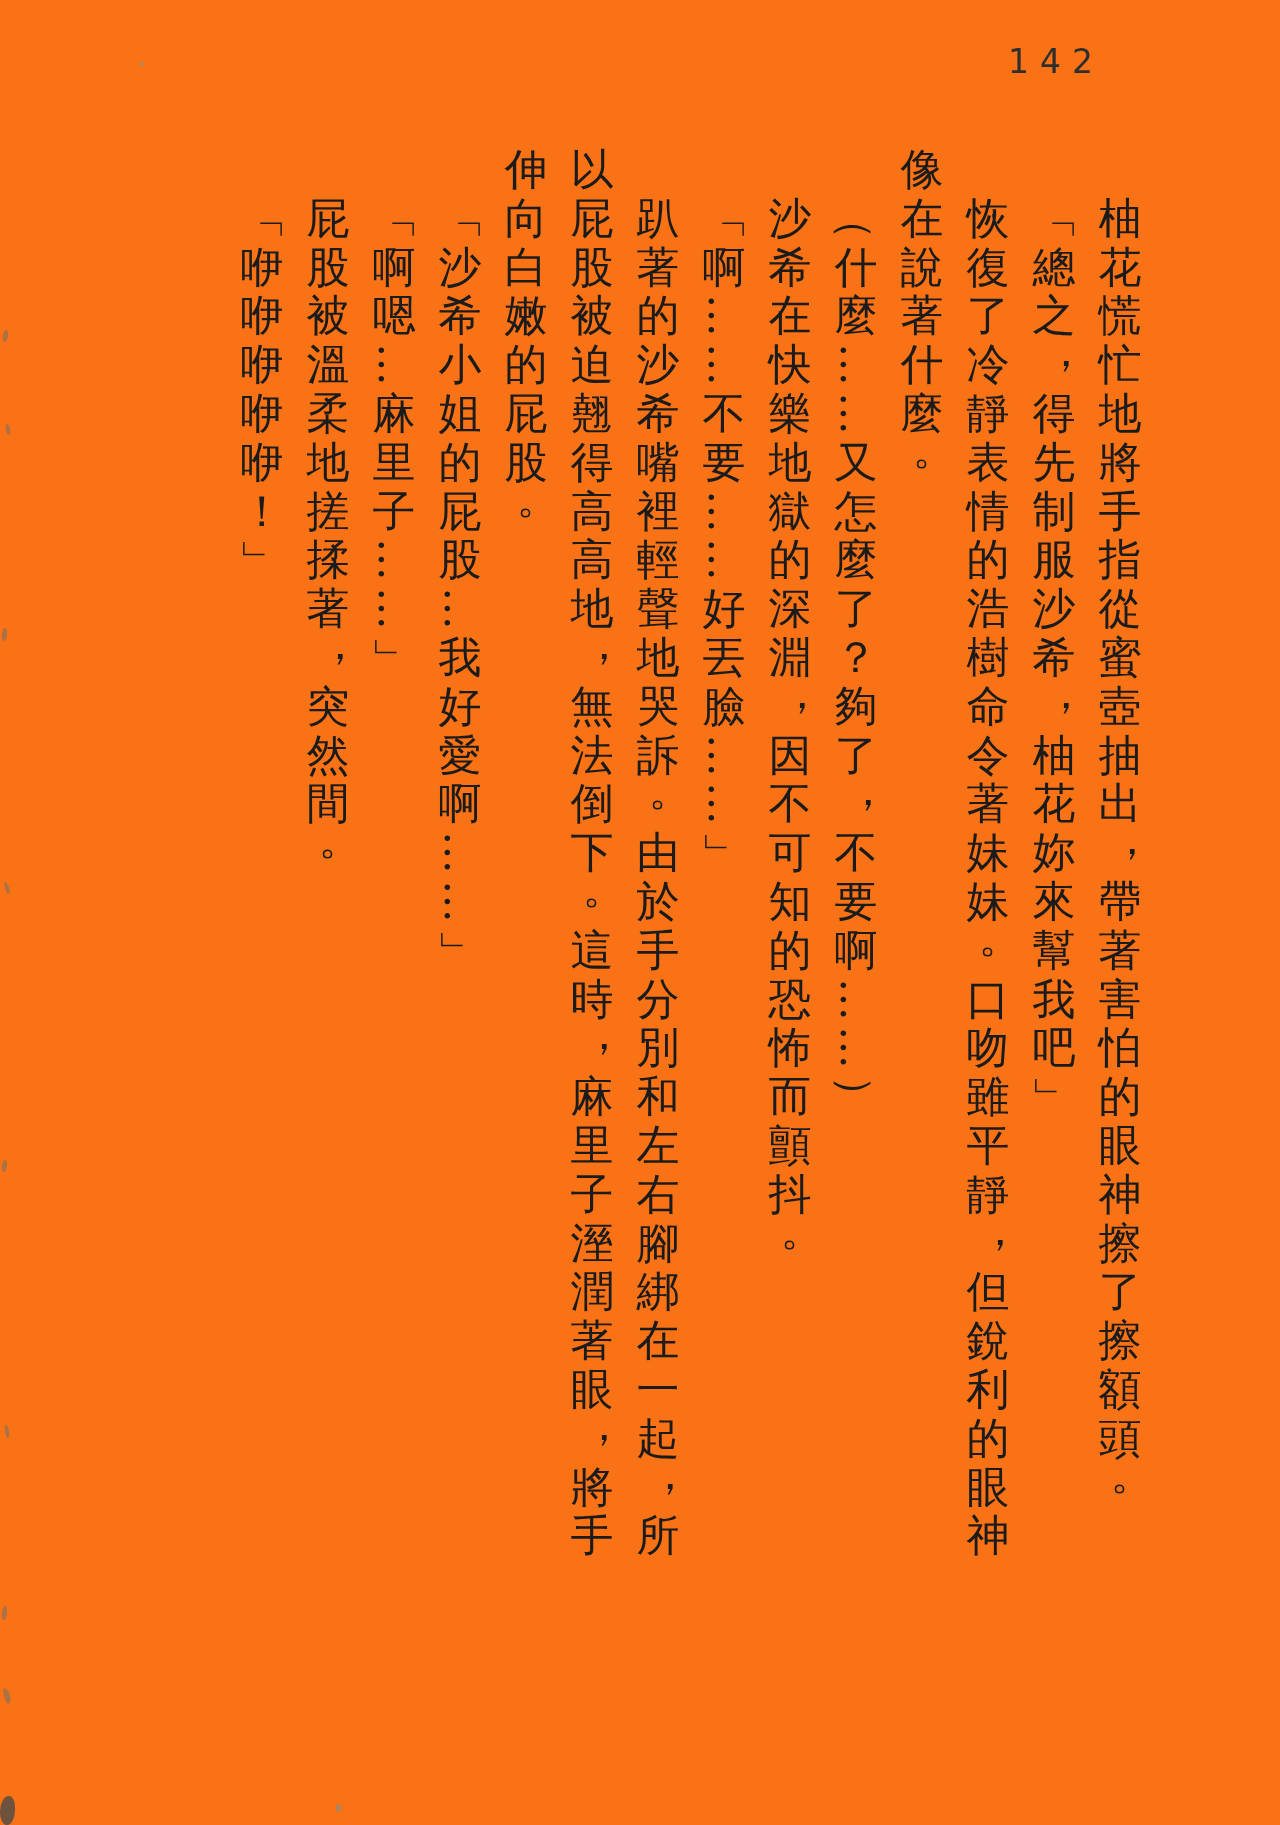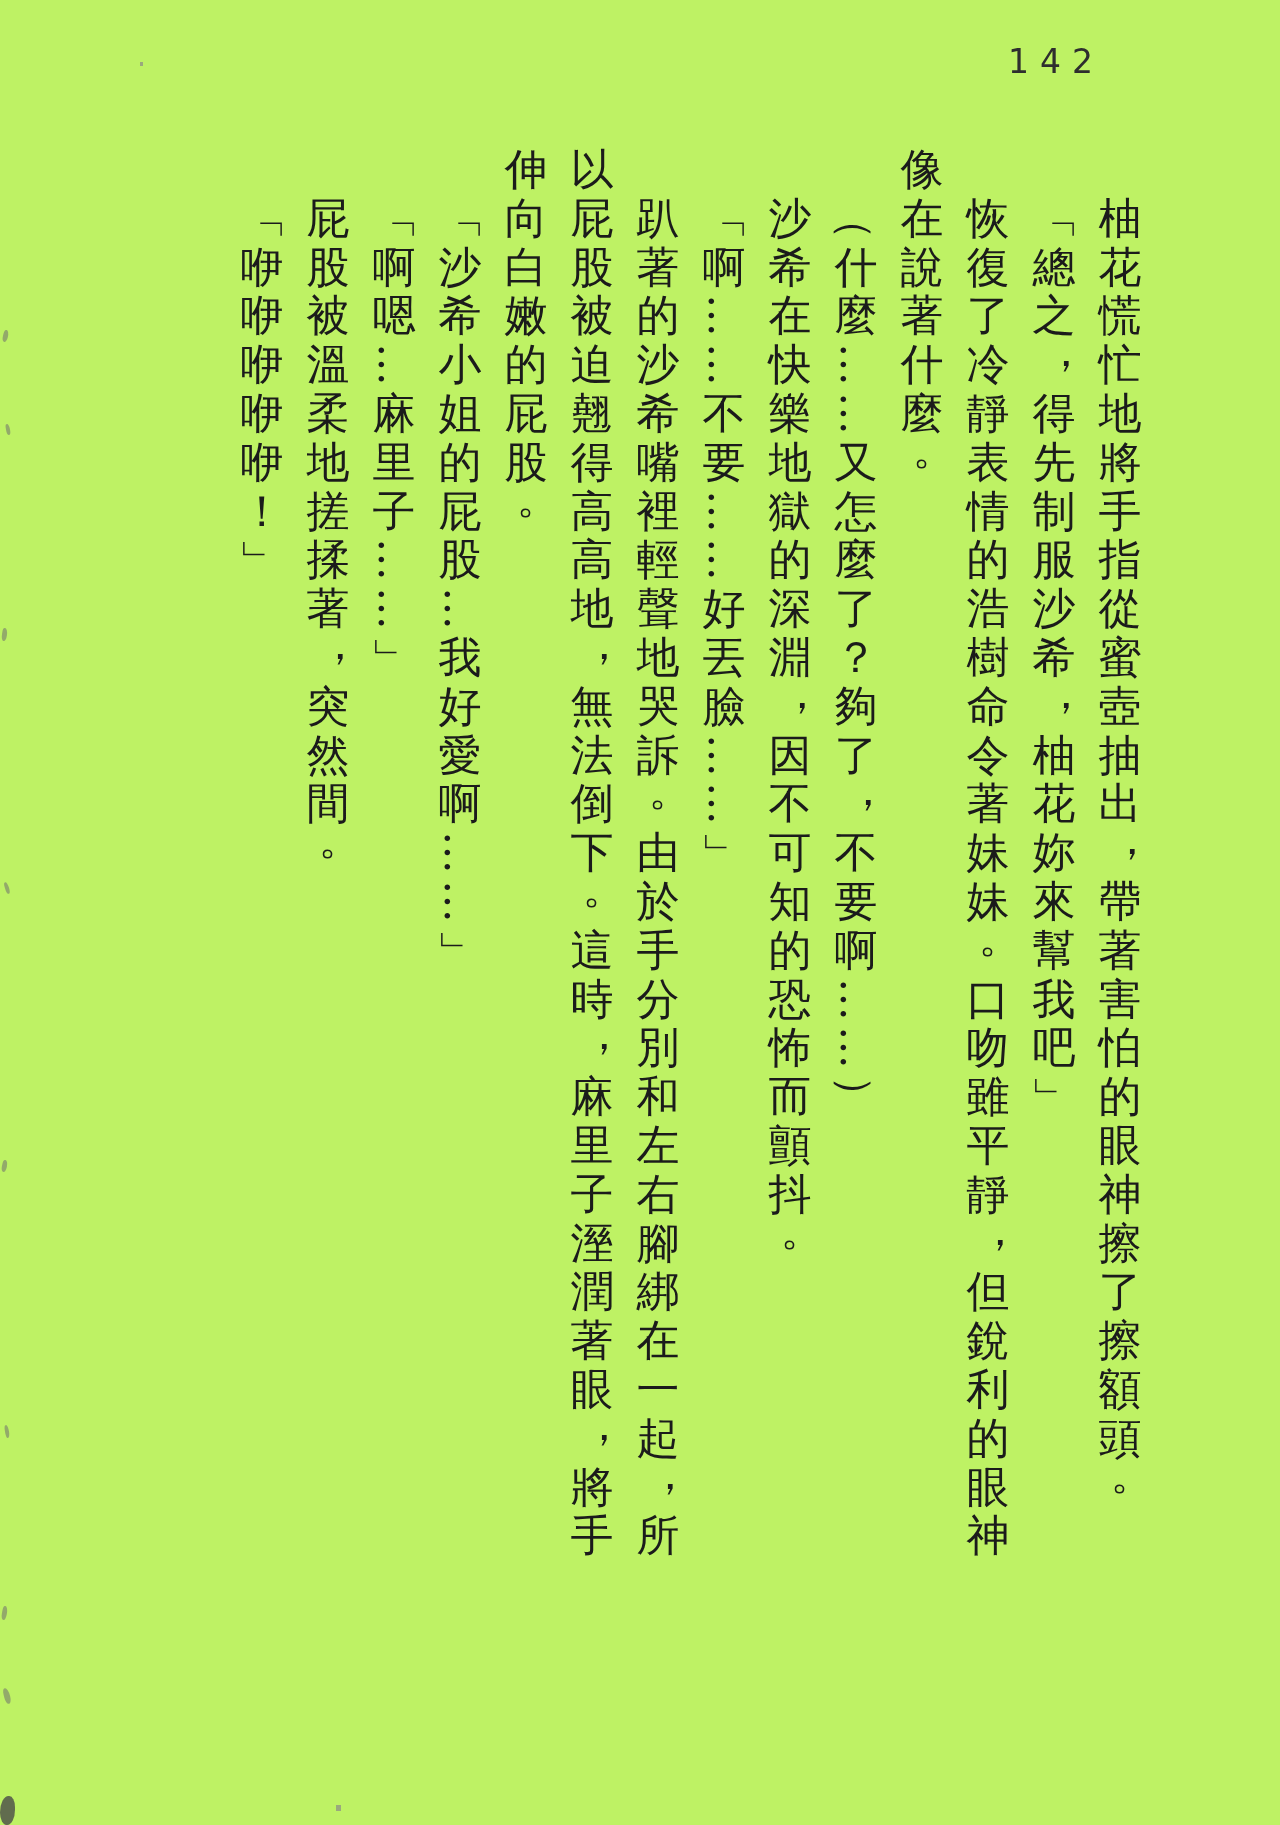--- a/index.html
+++ b/index.html
@@ -1,19 +1,19 @@
 <!DOCTYPE html>
 <html lang="zh-Hant"><head>
 <meta charset="utf-8">
 <style>
   html,body{margin:0;padding:0;background:#e8e8e6;}
   .page{
     position:relative;
     width:1280px;height:1825px;
-    background:#bef264;
+    background:#f97316;
     overflow:hidden;
     font-family:"DejaVu Serif", serif;
   }
   .page-number{
     position:absolute;
     left:1008px;top:42px;
     font-family:"DejaVu Sans", sans-serif;
     font-size:33px;
     letter-spacing:11px;
     color:#2e2e2e;

